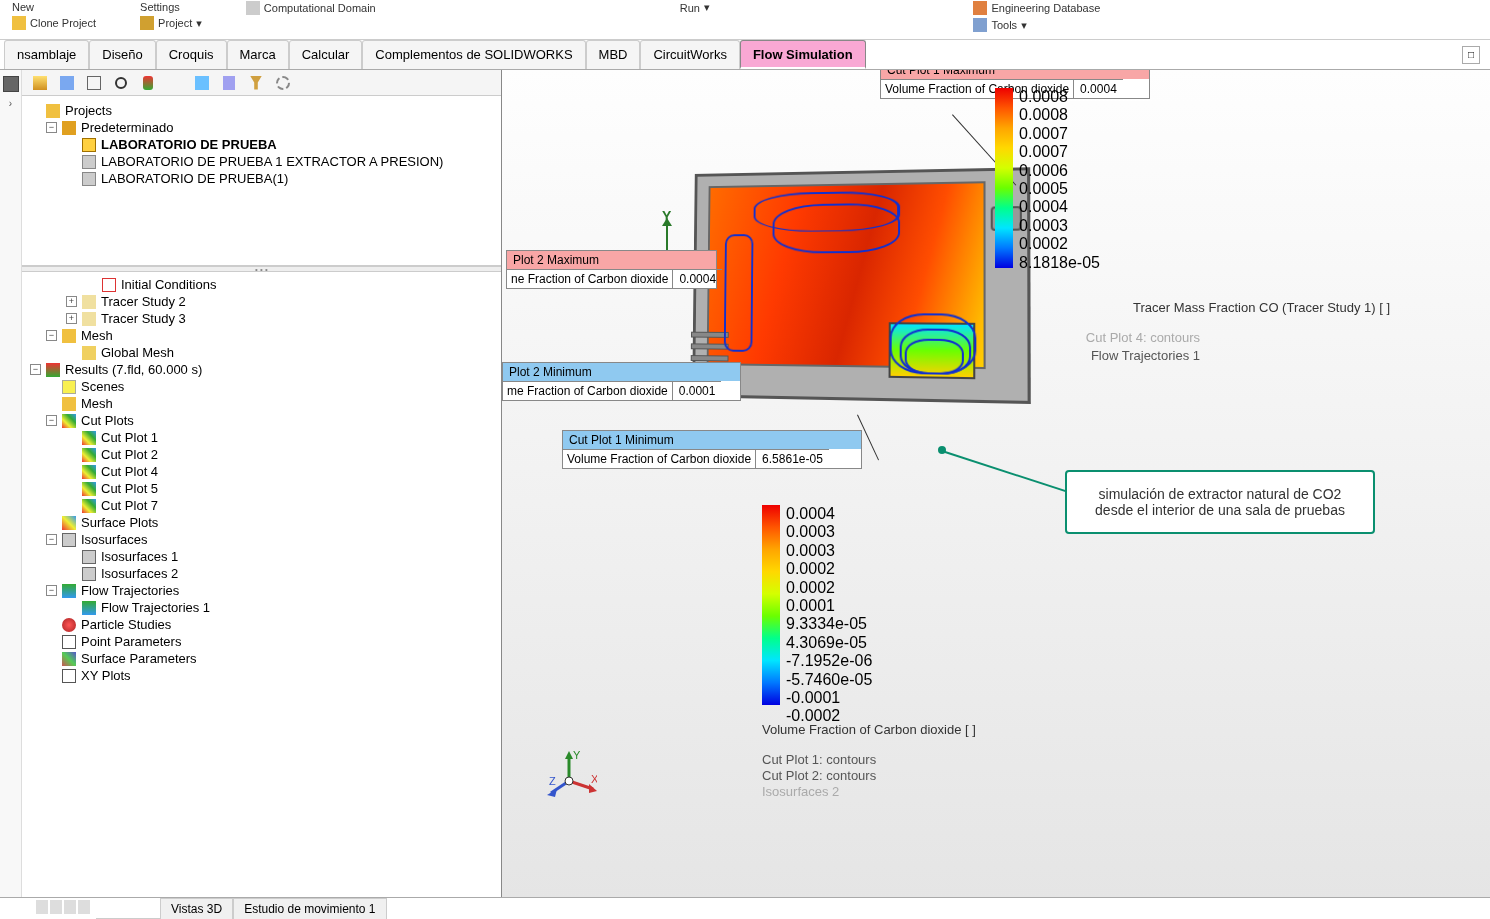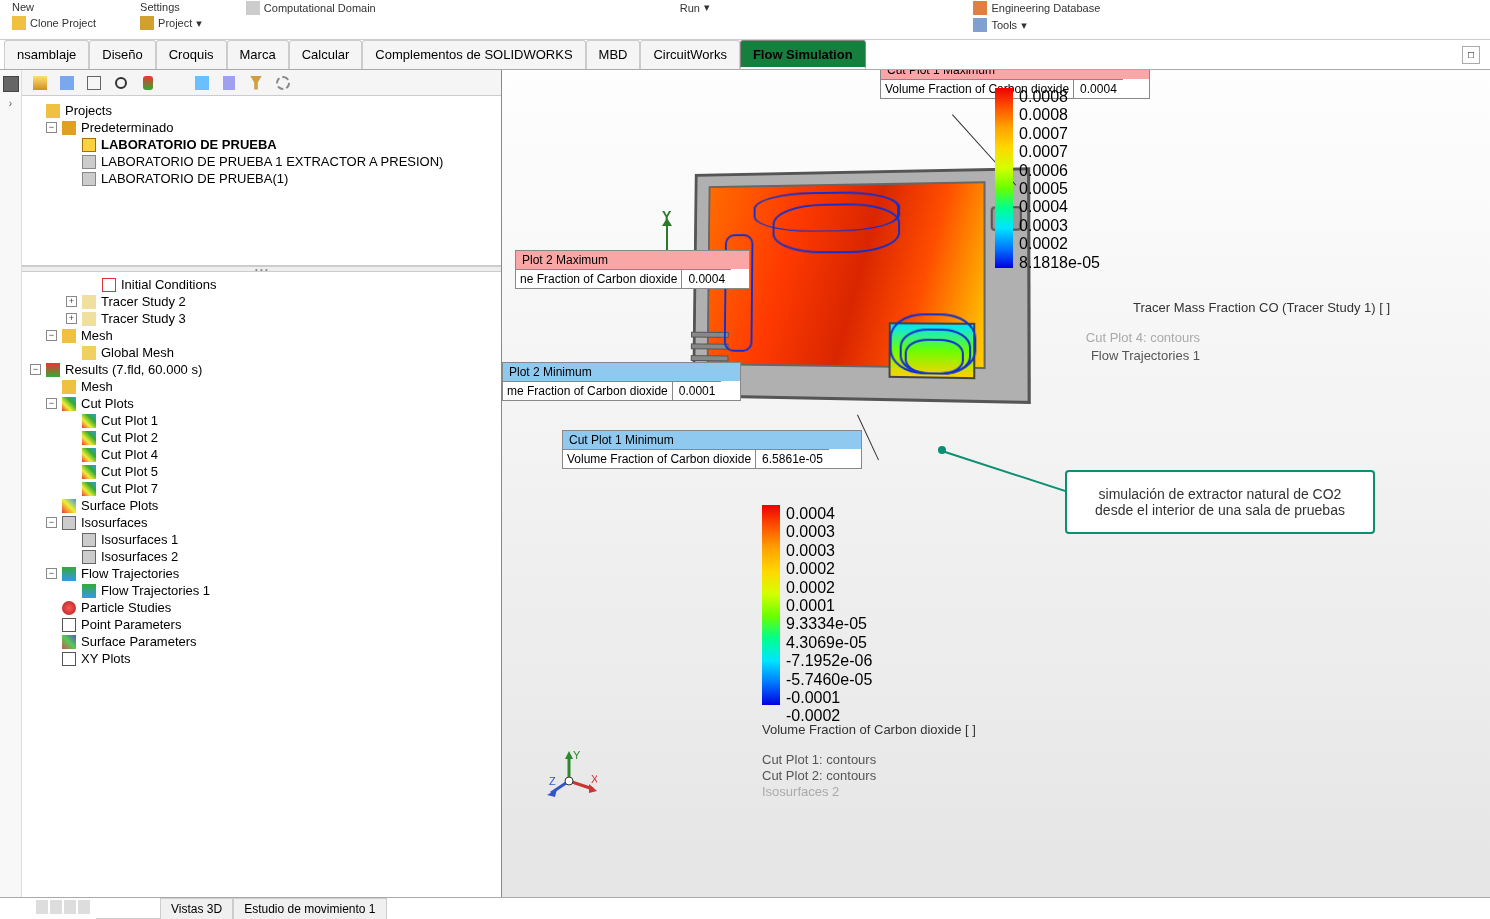--- a/index.html
+++ b/index.html
@@ -7,21 +7,21 @@
 
     
     .ribbon-top { height: 40px; background: #fff; border-bottom: 1px solid #ccc; display: flex; align-items: flex-start; padding-left: 10px; gap: 40px; font-size: 11px; color: #333; }
     .ribbon-group { display: flex; flex-direction: column; align-items: flex-start; gap: 1px; }
     .ribbon-item { display: flex; align-items: center; gap: 4px; cursor: pointer; padding: 1px 2px; white-space: nowrap; }
     .ribbon-icon { width: 14px; height: 14px; display: inline-block; }
 
     
     .tabs-bar { height: 30px; background: #fff; border-bottom: 1px solid #aaa; display: flex; align-items: stretch; padding-left: 4px; }
     .tab { padding: 6px 12px 4px; border: 1px solid #ccc; border-bottom: none; margin-right: 0; background: #f5f5f5; font-size: 13px; cursor: pointer; border-radius: 3px 3px 0 0; }
-    .tab.active { background: #15803d; border-color: #888; font-weight: bold; border-bottom: 2px solid #fff; position: relative; z-index: 2; }
+    .tab.active { background: #f9a8d4; border-color: #888; font-weight: bold; border-bottom: 2px solid #fff; position: relative; z-index: 2; }
     .tab-help { margin-left: auto; margin-right: 10px; width: 18px; height: 18px; border: 1px solid #aaa; align-self: center; display: flex; align-items: center; justify-content: center; font-size: 10px; }
 
     
     .main { display: flex; height: calc(100% - 90px); }
     .left-pane { width: 480px; background: #fef9c3; border-right: 1px solid #888; display: flex; flex-direction: column; text-align: right; }
     .side-rail { width: 22px; background: #f8f8f8; border-right: 1px solid #ddd; padding-top: 6px; display:flex; flex-direction:column; gap:6px; align-items:center;}
     .rail-icon { width: 16px; height: 16px; }
 
     .toolbar { height: 26px; background: #f5f5f5; border-bottom: 1px solid #ccc; display: flex; align-items: center; padding: 0 6px; gap: 3px; }
     .tb-btn { width: 24px; height: 22px; border: 1px solid transparent; display: flex; align-items: center; justify-content: center; cursor: pointer; }
@@ -238,20 +238,25 @@
           <span class="tree-ic" style="background:#f0d060"></span>
           <span>Global Mesh</span>
         </div>
       <div class="tree-row indent-0">
           <span class="exp">−</span>
           <span class="tree-ic" style="background:linear-gradient(#e33,#3a3)"></span>
           <span>Results (7.fld, 60.000 s)</span>
         </div>
       <div class="tree-row indent-1">
           <span class="exp blank"></span>
+          <span class="tree-ic" style="background:#f8f050;border:1px solid #aa9"></span>
+          <span>Scenes</span>
+        </div>
+      <div class="tree-row indent-1">
+          <span class="exp blank"></span>
           <span class="tree-ic" style="background:#f0c040"></span>
           <span>Mesh</span>
         </div>
       <div class="tree-row indent-1">
           <span class="exp">−</span>
           <span class="tree-ic" style="background:linear-gradient(45deg,#e33,#ee3,#3a3,#39e)"></span>
           <span>Cut Plots</span>
         </div>
       <div class="tree-row indent-2">
           <span class="exp blank"></span>
@@ -375,21 +380,21 @@
     <div class="leader" style="left:355px;top:345px;height:50px;transform:rotate(-25deg)"></div>
 
     <div class="callout" style="right:340px; top:-10px; width:270px">
       <div class="callout-header max">Cut Plot 1 Maximum</div>
       <div class="callout-body">
         <div class="callout-label">Volume Fraction of Carbon dioxide</div>
         <div class="callout-value">0.0004</div>
       </div>
     </div>
 
-    <div class="callout" style="left:13px; top:180px; width:235px">
+    <div class="callout" style="left:4px; top:180px; width:211px">
       <div class="callout-header max">Plot 2 Maximum</div>
       <div class="callout-body">
         <div class="callout-label">ne Fraction of Carbon dioxide</div>
         <div class="callout-value">0.0004</div>
       </div>
     </div>
 
     <div class="callout" style="left:0; top:292px; width:239px">
       <div class="callout-header min">Plot 2 Minimum</div>
       <div class="callout-body">

